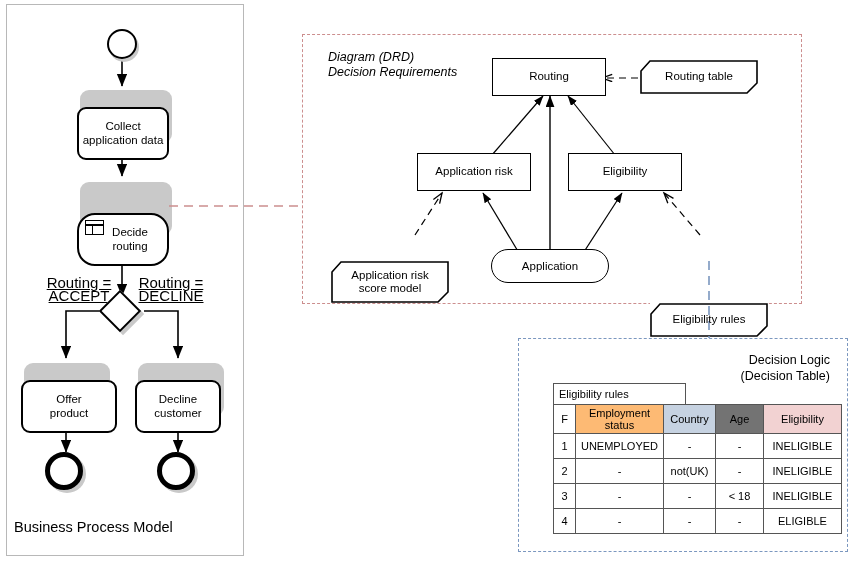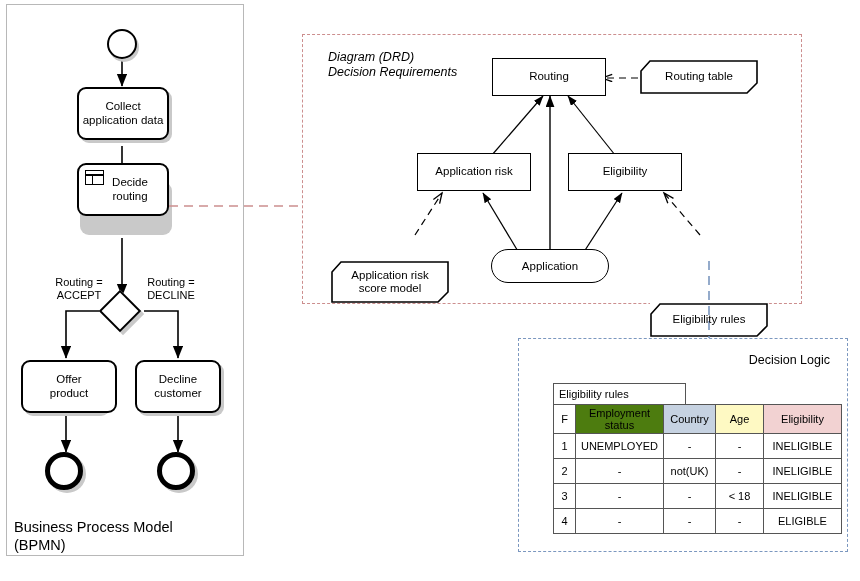--- a/index.html
+++ b/index.html
@@ -6,26 +6,26 @@
   body{width:860px;height:581px;position:relative;overflow:hidden;
        font-family:"Liberation Sans","DejaVu Sans",sans-serif;color:#000;}
   .abs{position:absolute;}
   
   #bpmn-panel{left:6px;top:4px;width:238px;height:552px;background:#fff;
               border:1px solid #b8b8b8;box-sizing:border-box;}
   #bpmn-shadow{left:13px;top:11px;width:238px;height:552px;background:#bdbdbd;z-index:-1;}
   .node-shadow{position:absolute;background:#c9c9c9;}
   .task{background:#fff;border:2px solid #000;border-radius:9px;box-sizing:border-box;
         display:flex;align-items:center;justify-content:center;text-align:center;
-        font-size:11.5px;line-height:13.5px;}
+        font-size:11.5px;line-height:13.5px;margin-top:20px;}
   .startev{border:2px solid #000;border-radius:50%;background:#fff;box-sizing:border-box;}
   .endev{border:5px solid #000;border-radius:50%;background:#fff;box-sizing:border-box;}
   .gw{border:2px solid #000;background:#fff;box-sizing:border-box;
       transform:rotate(45deg);}
-  .lbl{font-size:11px;line-height:13px;text-align:center;}
+  .lbl{font-size:15px;line-height:13px;text-align:center;text-decoration:underline;}
   .rule-icon{position:absolute;left:6px;top:5px;width:19px;height:15px;
              border:1.6px solid #000;box-sizing:border-box;background:#fff;}
   .rule-icon::before{content:"";position:absolute;left:0;top:3.4px;width:100%;height:1.6px;background:#000;}
   .rule-icon::after{content:"";position:absolute;left:5.5px;top:3.4px;width:1.6px;bottom:0;background:#000;}
   .bpmn-caption{font-size:14.5px;line-height:18px;text-align:left;}
   
   #drd-box{left:302px;top:34px;width:500px;height:270px;
            border:1.6px dashed #cc8e8e;box-sizing:border-box;}
   .drd-title{font-style:italic;font-size:12.5px;line-height:15px;}
   .decision{background:#fff;border:1.6px solid #000;box-sizing:border-box;
@@ -83,21 +83,21 @@
 
 <div class="abs node-shadow" style="left:80px;top:90px;width:92px;height:53px;border-radius:9px;"></div>
 <div class="abs task" style="left:77px;top:87px;width:92px;height:53px;">
   <div>
     <div>Collect</div>
     <div>application data</div>
   </div>
 </div>
 
 <div class="abs node-shadow" style="left:80px;top:182px;width:92px;height:53px;border-radius:9px;"></div>
-<div class="abs task" style="left:77px;top:163px;width:92px;height:53px;">
+<div class="abs task" style="left:77px;top:193px;width:92px;height:53px;border-radius:18px;">
   <span class="rule-icon"></span>
   <div style="padding-left:14px;">
     <div>Decide</div>
     <div>routing</div>
   </div>
 </div>
 
 <div class="abs lbl" style="left:42px;top:276px;width:74px;">
   <div>Routing =</div>
   <div>ACCEPT</div>
@@ -126,21 +126,20 @@
   </div>
 </div>
 
 <div class="abs node-shadow" style="left:48px;top:455px;width:38px;height:38px;border-radius:50%;"></div>
 <div class="abs endev" style="left:45px;top:452px;width:38px;height:38px;"></div>
 <div class="abs node-shadow" style="left:160px;top:455px;width:38px;height:38px;border-radius:50%;"></div>
 <div class="abs endev" style="left:157px;top:452px;width:38px;height:38px;"></div>
 
 <div class="abs bpmn-caption" style="left:14px;top:518px;width:222px;">
   <div>Business Process Model</div>
-  <div>(BPMN)</div>
 </div>
 
 <div class="abs" id="drd-box"></div>
 <div class="abs drd-title" style="left:328px;top:50px;width:190px;">
   <div>Diagram (DRD)</div>
   <div>Decision Requirements</div>
 </div>
 
 <svg class="abs" style="left:300px;top:30px;width:520px;height:290px;" viewBox="0 0 520 290">
   <defs>
@@ -205,33 +204,34 @@
   <span class="bkm-txt">Eligibility rules</span>
 </div>
 
 <div class="abs inputdata" style="left:491px;top:249px;width:118px;height:34px;">
   <span>Application</span>
 </div>
 
 <div class="abs" id="dl-box"></div>
 <div class="abs dl-title" style="left:680px;top:352px;width:150px;">
   <div>Decision Logic</div>
+  <div>(Decision Table)</div>
 </div>
 
 <div class="abs" style="left:553px;top:404px;">
   <div class="tab-label">
     <span>Eligibility rules</span>
   </div>
   <table id="dtable">
     <thead>
       <tr class="hrow">
         <th class="c-f">F</th>
-        <th class="c-emp" style="background:#4d7c0f">Employment status</th>
+        <th class="c-emp" style="background:#fdba74">Employment status</th>
         <th class="c-cty" style="background:#c6d2e1">Country</th>
-        <th class="c-age" style="background:#fef9c3">Age</th>
+        <th class="c-age" style="background:#737373">Age</th>
         <th class="c-elig" style="background:#f2d2d2">Eligibility</th>
       </tr>
     </thead>
     <tbody>
       <tr class="brow">
         <td>1</td>
         <td>UNEMPLOYED</td>
         <td>-</td>
         <td>-</td>
         <td>INELIGIBLE</td>

